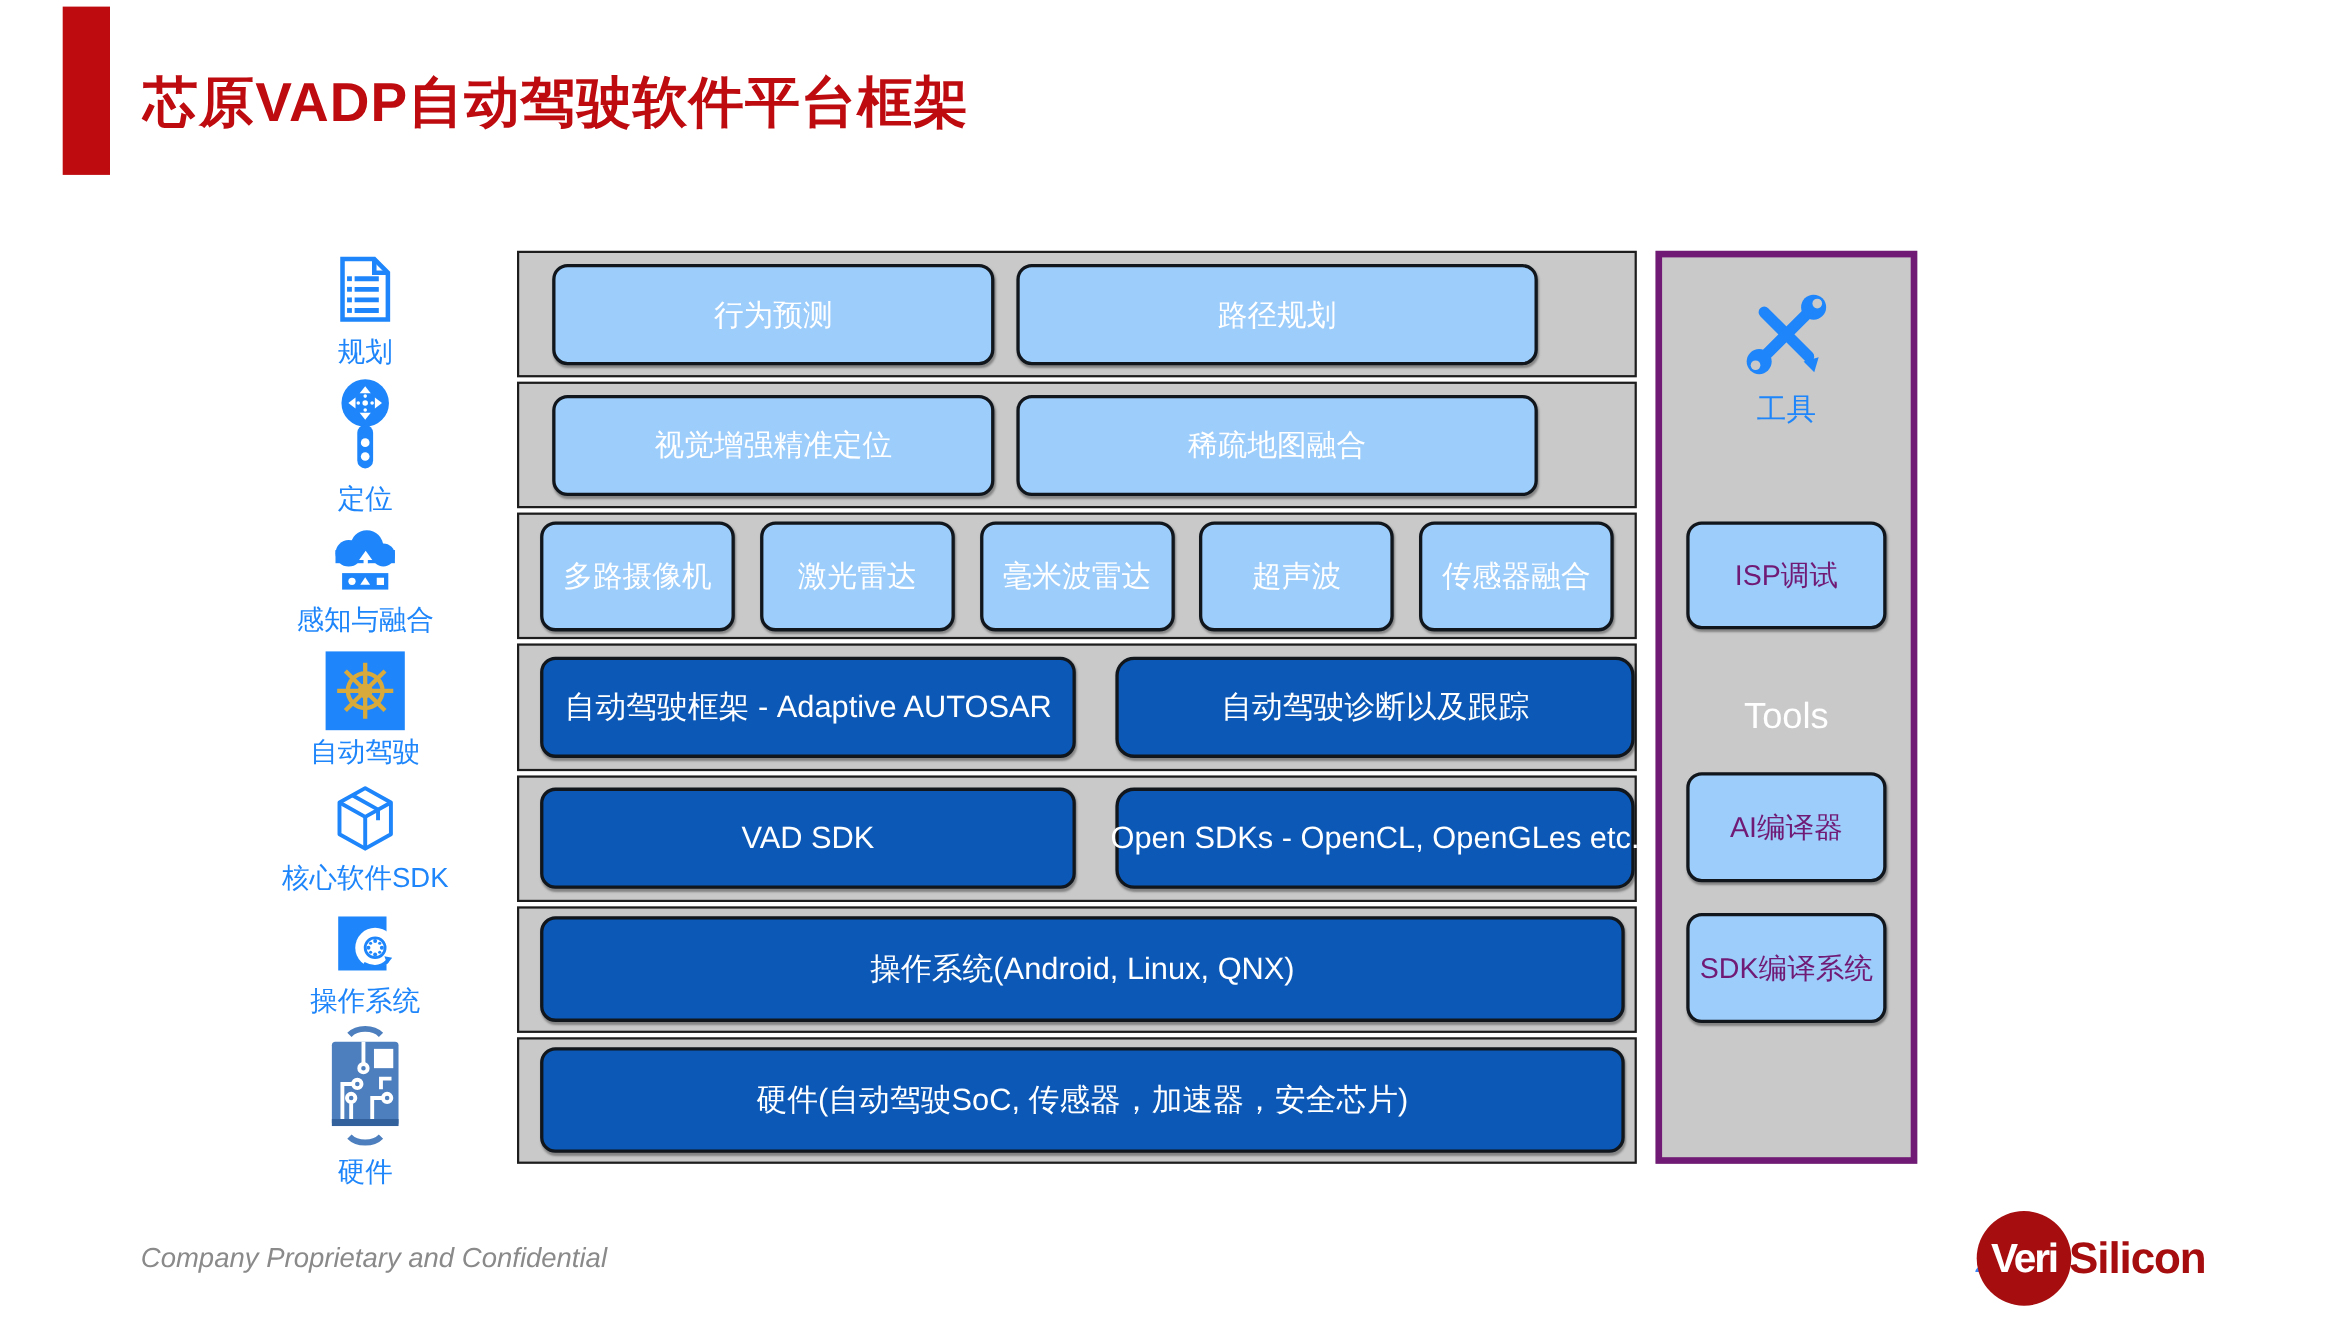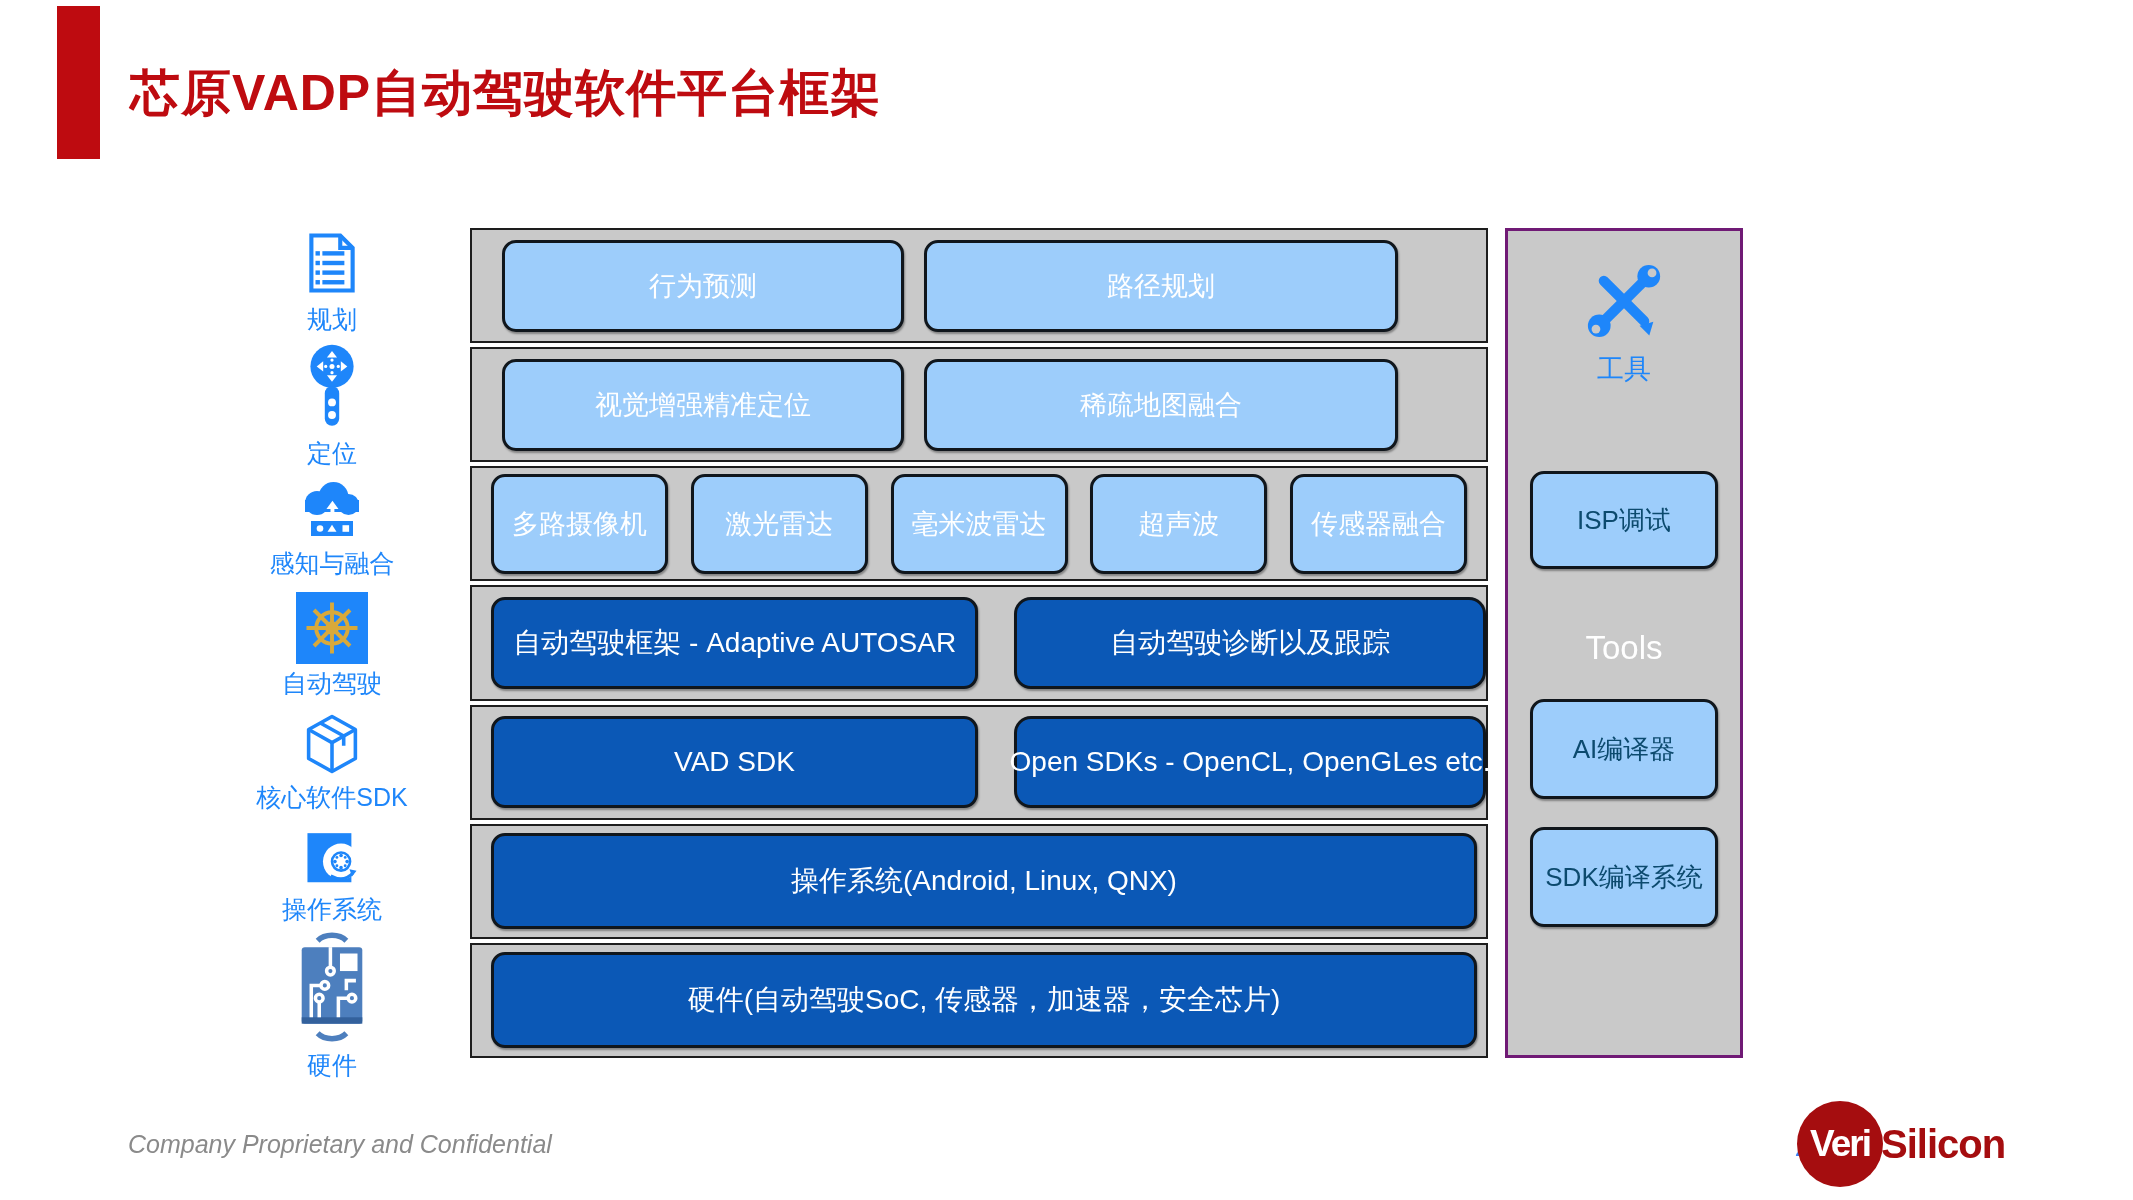--- a/index.html
+++ b/index.html
@@ -44,29 +44,29 @@
   .r2{padding:0 19px;justify-content:space-between;}
   .r2 .dbox{width:177px;height:100px;}
   .r3,.r4{padding-left:19px;gap:36px;}
   .r3 .dbox:nth-child(1),.r4 .dbox:nth-child(1){width:488px;}
   .r3 .dbox:nth-child(2),.r4 .dbox:nth-child(2){width:472px;border-radius:17px;}
   .r5,.r6{padding:0 9px 0 19px;}
   .r5 .dbox,.r6 .dbox{flex:1;height:96px;}
   
   .tools-panel{
     position:absolute;left:1505px;top:228px;width:238px;height:830px;
-    background:var(--panel-gray);border:3px solid #701a75;box-sizing:border-box;
+    background:var(--panel-gray);border:6px solid #701a75;box-sizing:border-box;
   }
   .tools-icon{position:absolute;top:26px;left:50%;transform:translateX(-50%);line-height:0;}
   .tools-icon-label{position:absolute;top:120px;left:0;width:100%;text-align:center;
     color:var(--icon-blue);font-size:27px;}
   .tbox{
     position:absolute;left:22px;right:22px;box-sizing:border-box;
     border:3px solid #10161c;border-radius:14px;background:var(--light-blue);
-    color:#0c4a6e;display:flex;align-items:center;justify-content:center;
+    color:#701a75;display:flex;align-items:center;justify-content:center;
     font-size:26px;white-space:nowrap;box-shadow:1px 2px 2px rgba(0,0,0,0.35);
   }
   .t0{top:240px;height:98px;}
   .ttext{position:absolute;left:0;width:100%;text-align:center;color:#ffffff;font-size:33px;}
   .t1{top:398px;}
   .t2{top:468px;height:100px;}
   .t3{top:596px;height:100px;}
   
   .confidential{position:absolute;left:128px;top:1130px;font-size:25px;font-style:italic;color:#8a8a8a;}
   .page-num{position:absolute;left:1796px;top:1132px;font-size:26px;font-style:italic;color:#3b82f6;}

